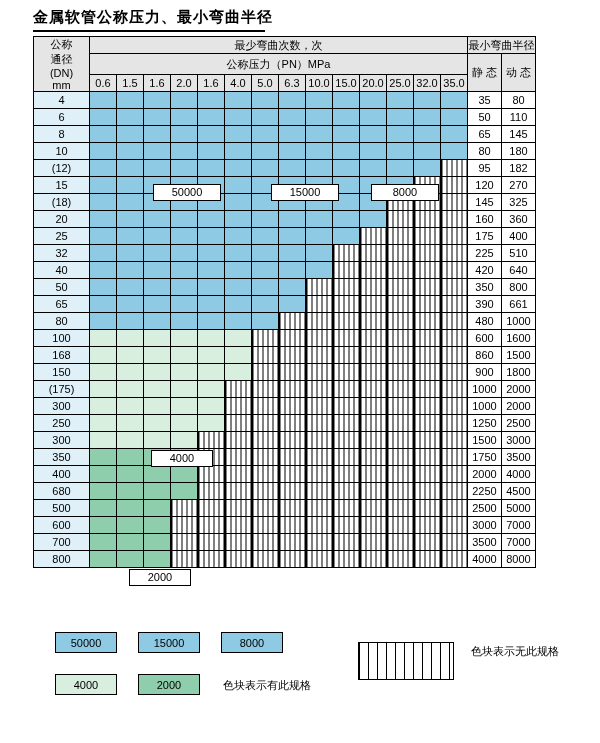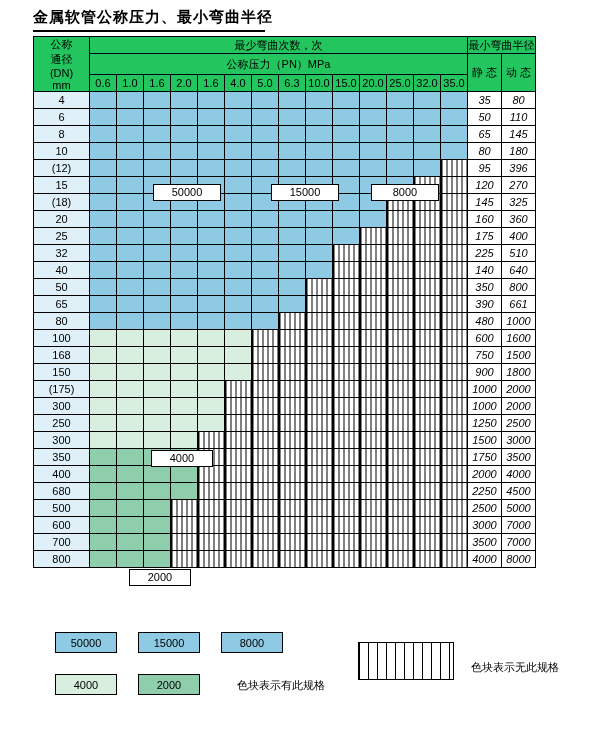--- a/index.html
+++ b/index.html
@@ -32,23 +32,23 @@
   table.main td,table.main th{
     border:1px solid #000;
     padding:0;
     text-align:center;
     vertical-align:middle;
     font-size:11px;
     font-weight:normal;
     height:17px;
     box-sizing:border-box;
   }
-  .hdr{background:#22c55e;}
+  .hdr{background:#e5e5e5;}
   .pcol{width:27px;}
-  .rcol{width:34px;font-style:italic;}
+  .rcol{width:34px;}
   .dncell{width:56px;background:#dff0f8;height:17px;}
   .rcell{height:17px;}
   .blue{background:#8ecae4;}
   .green{background:#8fceac;}
   .lgreen{background:#d8eede;}
   .hatch{
     background-image:repeating-linear-gradient(to right,#000 0 1px,transparent 1px 5px);
     background-color:#fff;
   }
 
@@ -119,21 +119,21 @@
         <td class="hdr" colspan="14">最少弯曲次数，次</td>
         <td class="hdr" colspan="2">最小弯曲半径</td>
       </tr>
       <tr>
         <td class="hdr" colspan="14">公称压力（PN）MPa</td>
         <td class="hdr" rowspan="2">静 态</td>
         <td class="hdr" rowspan="2">动 态</td>
       </tr>
       <tr id="pressure-row">
           <td class="hdr pcol">0.6</td>
-          <td class="hdr pcol">1.0</td>
+          <td class="hdr pcol">1.5</td>
           <td class="hdr pcol">1.6</td>
           <td class="hdr pcol">2.0</td>
           <td class="hdr pcol">1.6</td>
           <td class="hdr pcol">4.0</td>
           <td class="hdr pcol">5.0</td>
           <td class="hdr pcol">6.3</td>
           <td class="hdr pcol">10.0</td>
           <td class="hdr pcol">15.0</td>
           <td class="hdr pcol">20.0</td>
           <td class="hdr pcol">25.0</td>
@@ -228,21 +228,21 @@
           <td class="pcol blue"></td>
           <td class="pcol blue"></td>
           <td class="pcol blue"></td>
           <td class="pcol blue"></td>
           <td class="pcol blue"></td>
           <td class="pcol blue"></td>
           <td class="pcol blue"></td>
           <td class="pcol blue"></td>
           <td class="pcol hatch"></td>
           <td class="rcell rcol">95</td>
-          <td class="rcell rcol">396</td>
+          <td class="rcell rcol">182</td>
         </tr>
         <tr>
           <td class="dncell">15</td>
           <td class="pcol blue"></td>
           <td class="pcol blue"></td>
           <td class="pcol blue"></td>
           <td class="pcol blue"></td>
           <td class="pcol blue"></td>
           <td class="pcol blue"></td>
           <td class="pcol blue"></td>
@@ -341,21 +341,21 @@
           <td class="pcol blue"></td>
           <td class="pcol blue"></td>
           <td class="pcol blue"></td>
           <td class="pcol blue"></td>
           <td class="pcol blue"></td>
           <td class="pcol hatch"></td>
           <td class="pcol hatch"></td>
           <td class="pcol hatch"></td>
           <td class="pcol hatch"></td>
           <td class="pcol hatch"></td>
-          <td class="rcell rcol">140</td>
+          <td class="rcell rcol">420</td>
           <td class="rcell rcol">640</td>
         </tr>
         <tr>
           <td class="dncell">50</td>
           <td class="pcol blue"></td>
           <td class="pcol blue"></td>
           <td class="pcol blue"></td>
           <td class="pcol blue"></td>
           <td class="pcol blue"></td>
           <td class="pcol blue"></td>
@@ -436,21 +436,21 @@
           <td class="pcol lgreen"></td>
           <td class="pcol lgreen"></td>
           <td class="pcol hatch"></td>
           <td class="pcol hatch"></td>
           <td class="pcol hatch"></td>
           <td class="pcol hatch"></td>
           <td class="pcol hatch"></td>
           <td class="pcol hatch"></td>
           <td class="pcol hatch"></td>
           <td class="pcol hatch"></td>
-          <td class="rcell rcol">750</td>
+          <td class="rcell rcol">860</td>
           <td class="rcell rcol">1500</td>
         </tr>
         <tr>
           <td class="dncell">150</td>
           <td class="pcol lgreen"></td>
           <td class="pcol lgreen"></td>
           <td class="pcol lgreen"></td>
           <td class="pcol lgreen"></td>
           <td class="pcol lgreen"></td>
           <td class="pcol lgreen"></td>
@@ -694,18 +694,18 @@
   </div>
   <div class="lgrow" style="left:188px;top:0;">
     <span class="lgbox blue">8000</span>
   </div>
   <div class="lgrow" style="left:22px;top:42px;">
     <span class="lgbox lgreen">4000</span>
   </div>
   <div class="lgrow" style="left:105px;top:42px;">
     <span class="lgbox green">2000</span>
   </div>
-  <div class="lgrow lgtext" style="left:204px;top:46px;">色块表示有此规格</div>
+  <div class="lgrow lgtext" style="left:190px;top:46px;">色块表示有此规格</div>
   <div class="lgrow" style="left:325px;top:10px;">
     <div class="hatchbox"></div>
   </div>
-  <div class="lgrow lgtext" style="left:438px;top:28px;">色块表示无此规格</div>
+  <div class="lgrow lgtext" style="left:438px;top:12px;">色块表示无此规格</div>
 </div>
 
 </body></html>

